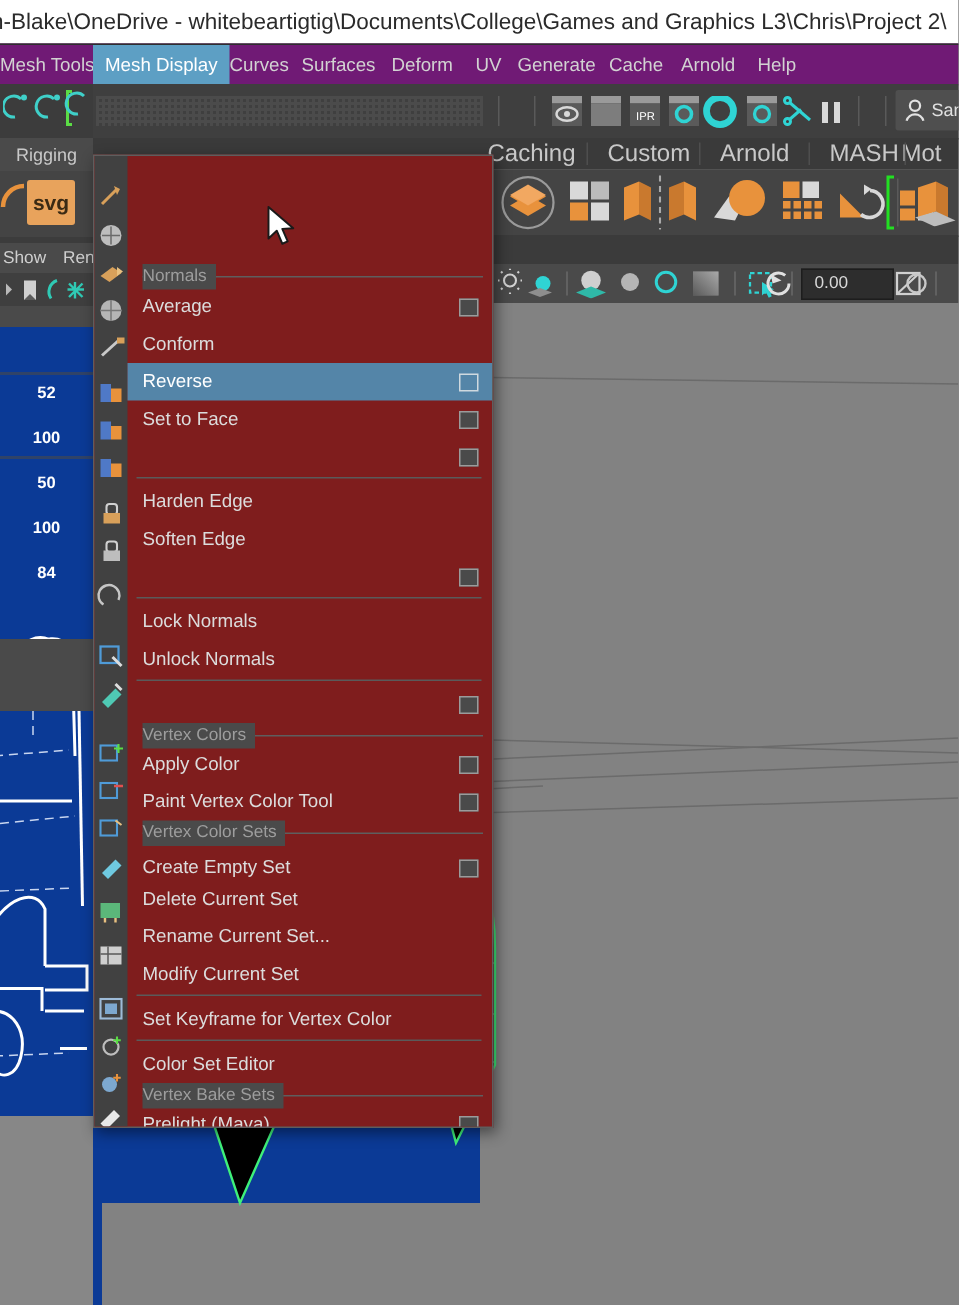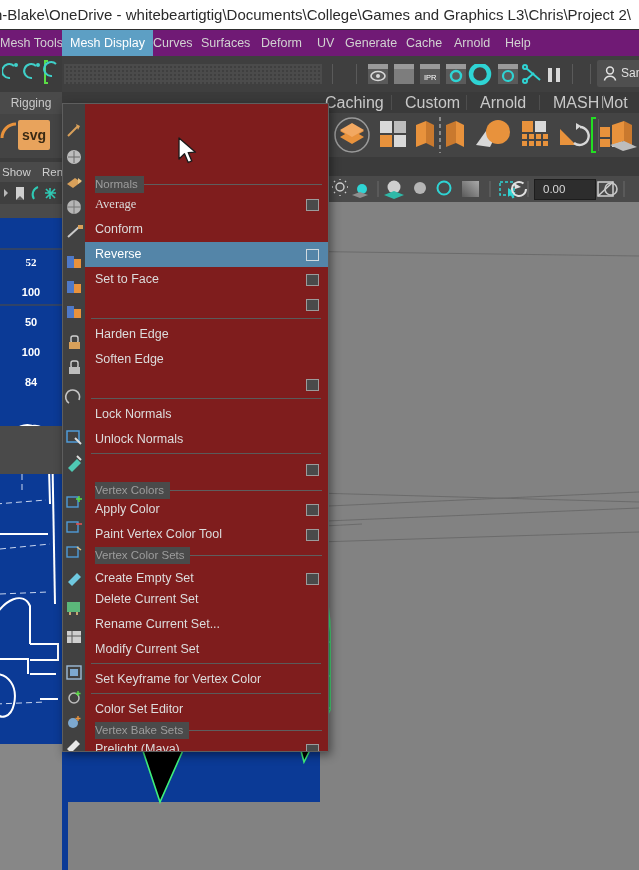--- a/index.html
+++ b/index.html
@@ -444,21 +444,21 @@
           <path d="M-4 620 L 50 618"></path>
         </g>
       </svg>
 
       <div class="bp-dark" style="top:0;height:14px;"></div>
       <div class="bp-dark" style="top:44px;height:2px;opacity:.6;"></div>
       <div class="bp-dark" style="top:100px;height:2px;opacity:.6;"></div>
       <div class="bp-dark" style="top:222px;height:48px;"></div>
       <div class="bp-dark" style="top:540px;height:135px;background:#878787;"></div>
       <div id="bpnums">
-          <div class="bp-num" style="top: 52px; font-family: Liberation Serif, serif;">52</div>
+          <div class="bp-num" style="top: 52px;">52</div>
           <div class="bp-num" style="top: 82px;">100</div>
           <div class="bp-num" style="top: 112px;">50</div>
           <div class="bp-num" style="top: 142px;">100</div>
           <div class="bp-num" style="top: 172px;">84</div>
         </div>
     </div>
 
   </div>
 
   <div class="viewport">
@@ -554,21 +554,21 @@
     </svg>
   </div>
 
   <div class="menupanel">
     <div class="menu-gutter"></div>
     <div id="menucontent">
         <div class="menu-sec" style="top: 72px;">
           <div class="rule"></div>
           <span class="lbl">Normals</span>
         </div>
-        <div class="menu-item" style="top: 88px; font-family: Liberation Serif, serif;">
+        <div class="menu-item" style="top: 88px;">
           <span class="lbl">Average</span>
           <div class="optbox"></div>
         </div>
         <div class="menu-item" style="top: 113px;">
           <span class="lbl">Conform</span>
         </div>
         <div class="menu-item hl" style="top: 138px;">
           <span class="lbl">Reverse</span>
           <div class="optbox"></div>
         </div>

